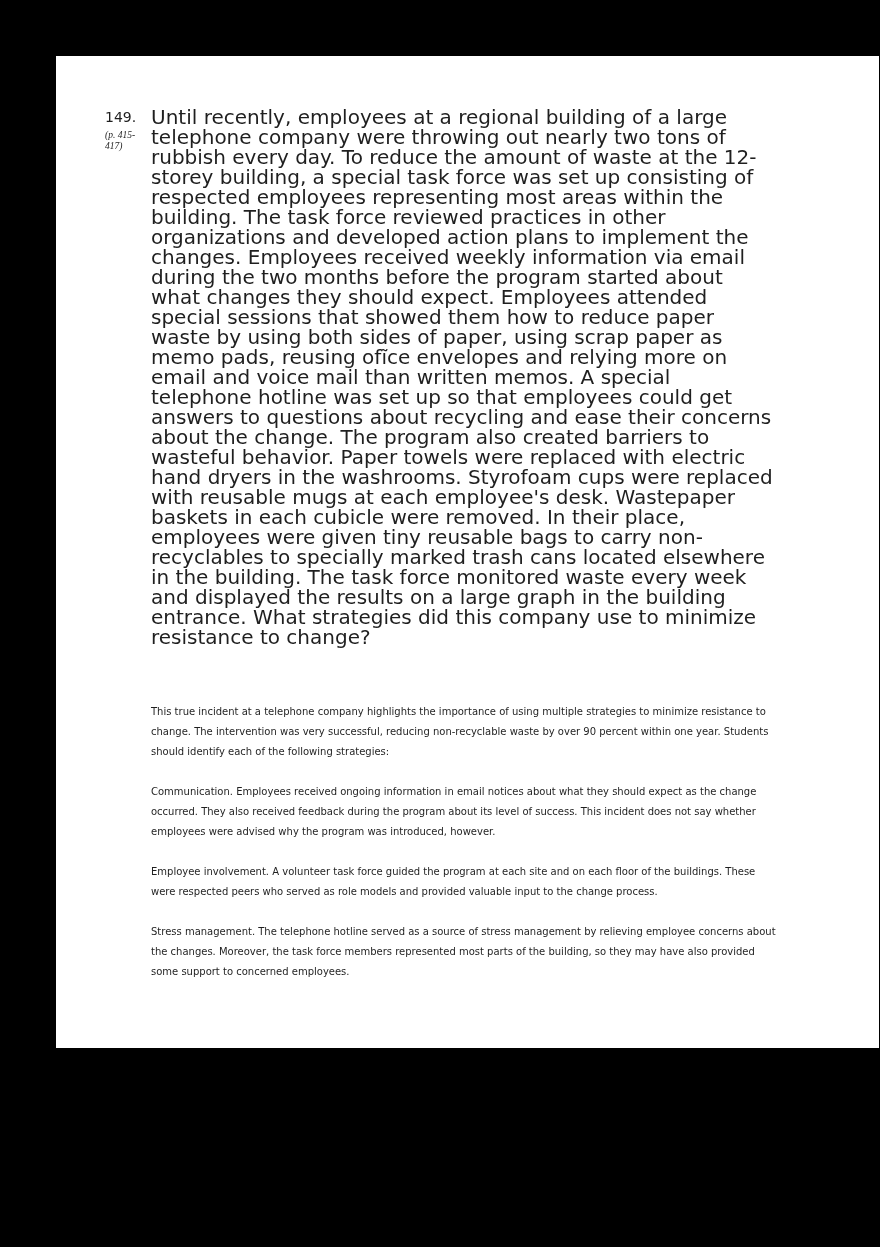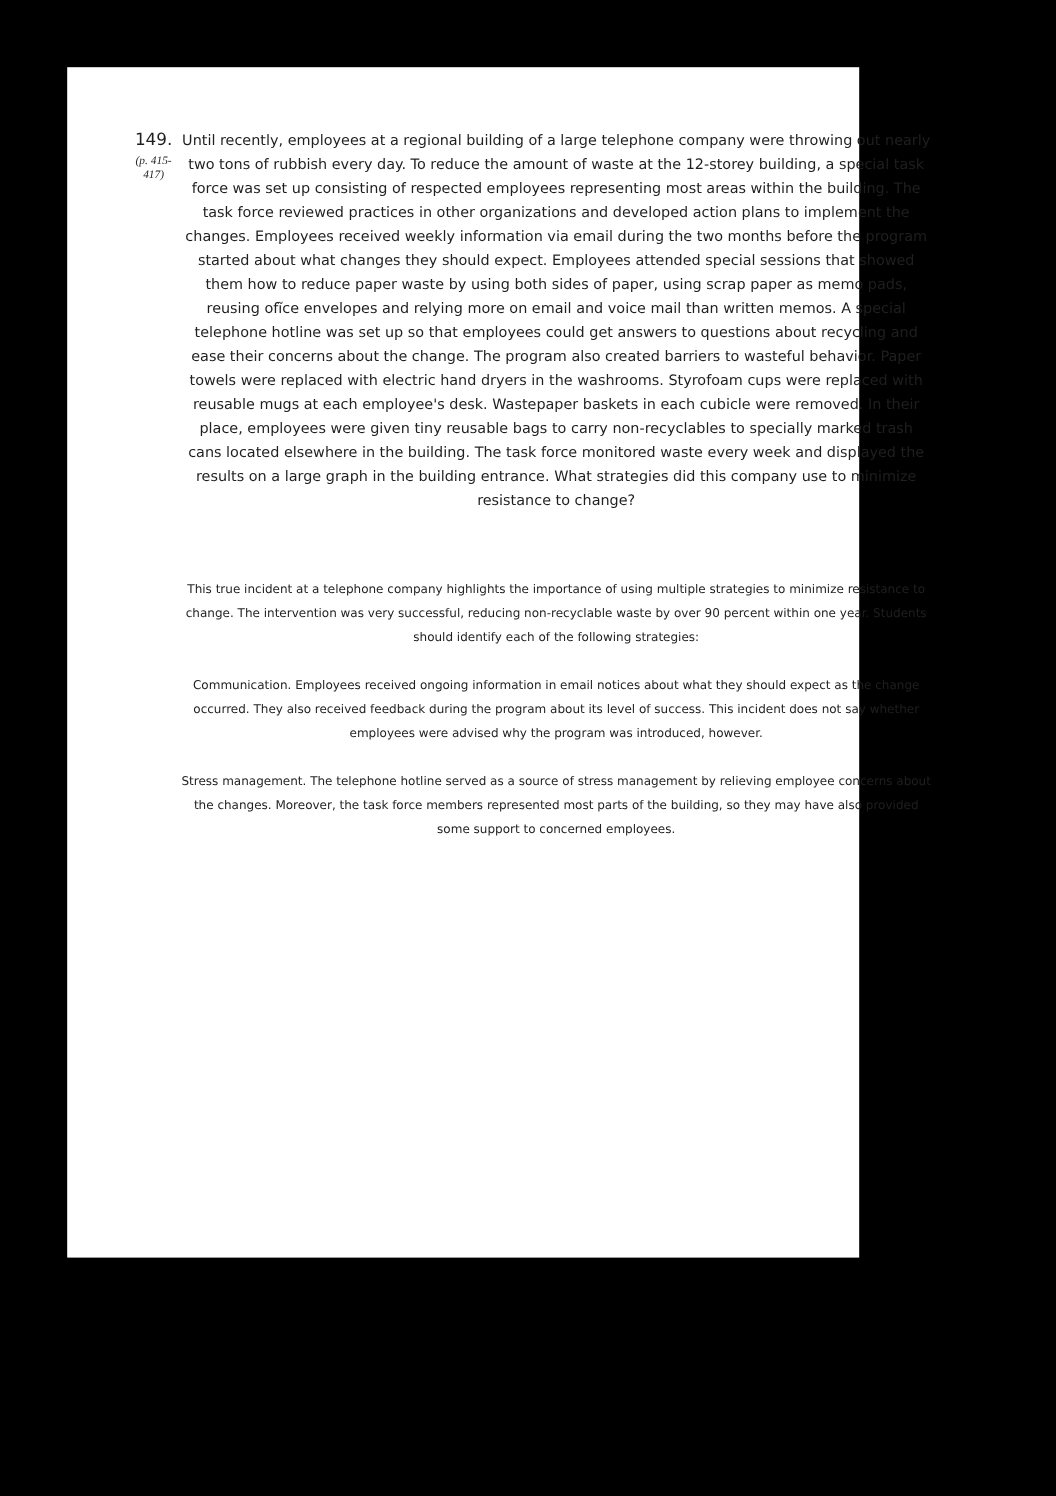--- a/index.html
+++ b/index.html
@@ -12,25 +12,24 @@
     width: 880px;
     height: 1247px;
     background: var(--background);
     font-family: "DejaVu Sans", sans-serif;
     overflow: hidden;
   }
   .sheet {
     position: absolute;
     left: 56px;
     top: 56px;
-    width: 660px;
+    width: 823px;
     height: 992px;
     background: var(--page-background);
     padding-top: 51px;
-    text-align: center;
   }
   .question-row {
     display: flex;
     align-items: flex-start;
     padding-left: 49px;
   }
   .qnum-col {
     width: 46px;
     flex: 0 0 46px;
     color: var(--text-color);
@@ -42,21 +41,21 @@
   .qref {
     font-size: 9.5px;
     font-style: italic;
     line-height: 11px;
     margin-top: 3px;
     font-family: Liberation Serif, serif;
   }
   .qtext {
     width: 625px;
     flex: 0 0 625px;
-    font-size: 12px;
+    font-size: 20px;
     line-height: 20px;
     color: var(--text-color);
   }
   .answer {
     margin-left: 95px;
     width: 625px;
     margin-top: 55px;
   }
   .apara {
     font-size: 10px;
@@ -76,16 +75,17 @@
     <div class="qnum-col">
       <div class="qnum">149.</div>
       <div class="qref">(p. 415-417)</div>
     </div>
     <div class="qtext">Until recently, employees at a regional building of a large telephone company were throwing out nearly two tons of rubbish every day. To reduce the amount of waste at the 12-storey building, a special task force was set up consisting of respected employees representing most areas within the building. The task force reviewed practices in other organizations and developed action plans to implement the changes. Employees received weekly information via email during the two months before the program started about what changes they should expect. Employees attended special sessions that showed them how to reduce paper waste by using both sides of paper, using scrap paper as memo pads, reusing ofĩce envelopes and relying more on email and voice mail than written memos. A special telephone hotline was set up so that employees could get answers to questions about recycling and ease their concerns about the change. The program also created barriers to wasteful behavior. Paper towels were replaced with electric hand dryers in the washrooms. Styrofoam cups were replaced with reusable mugs at each employee's desk. Wastepaper baskets in each cubicle were removed. In their place, employees were given tiny reusable bags to carry non-recyclables to specially marked trash cans located elsewhere in the building. The task force monitored waste every week and displayed the results on a large graph in the building entrance. What strategies did this company use to minimize resistance to change?</div>
   </div>
 
   <div class="answer">
     <p class="apara">This true incident at a telephone company highlights the importance of using multiple strategies to minimize resistance to change. The intervention was very successful, reducing non-recyclable waste by over 90 percent within one year. Students should identify each of the following strategies:</p>
     <p class="apara">Communication. Employees received ongoing information in email notices about what they should expect as the change occurred. They also received feedback during the program about its level of success. This incident does not say whether employees were advised why the program was introduced, however.</p>
+    <p class="apara">Employee involvement. A volunteer task force guided the program at each site and on each floor of the buildings. These were respected peers who served as role models and provided valuable input to the change process.</p>
     <p class="apara">Stress management. The telephone hotline served as a source of stress management by relieving employee concerns about the changes. Moreover, the task force members represented most parts of the building, so they may have also provided some support to concerned employees.</p>
   </div>
 
 </div>
 
 </body></html>

